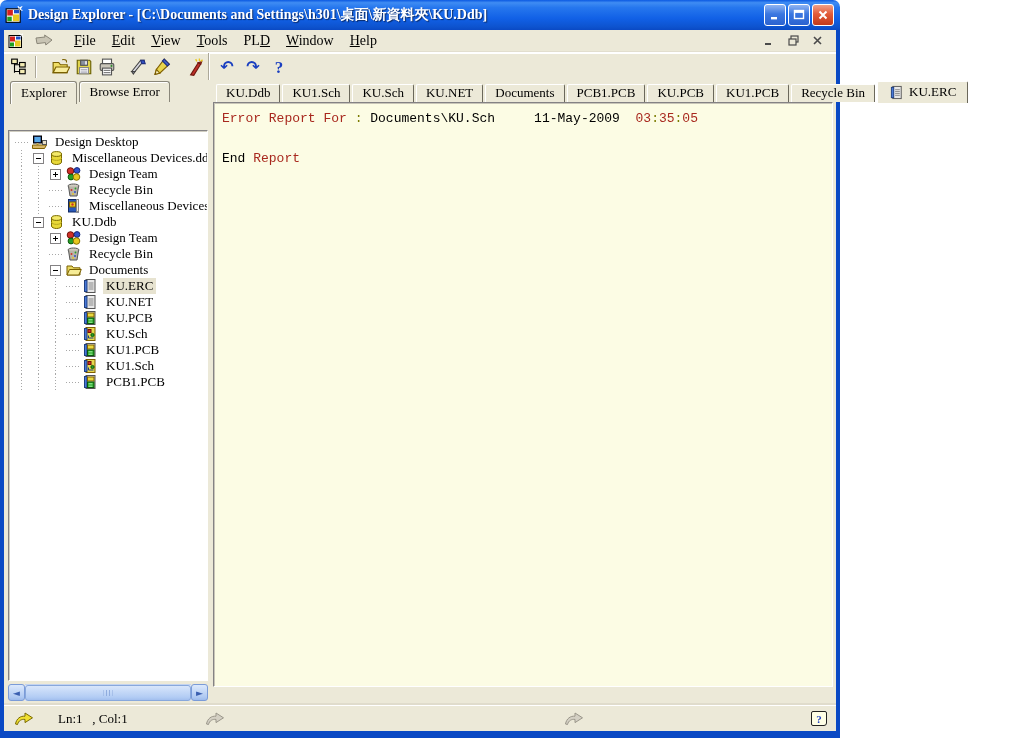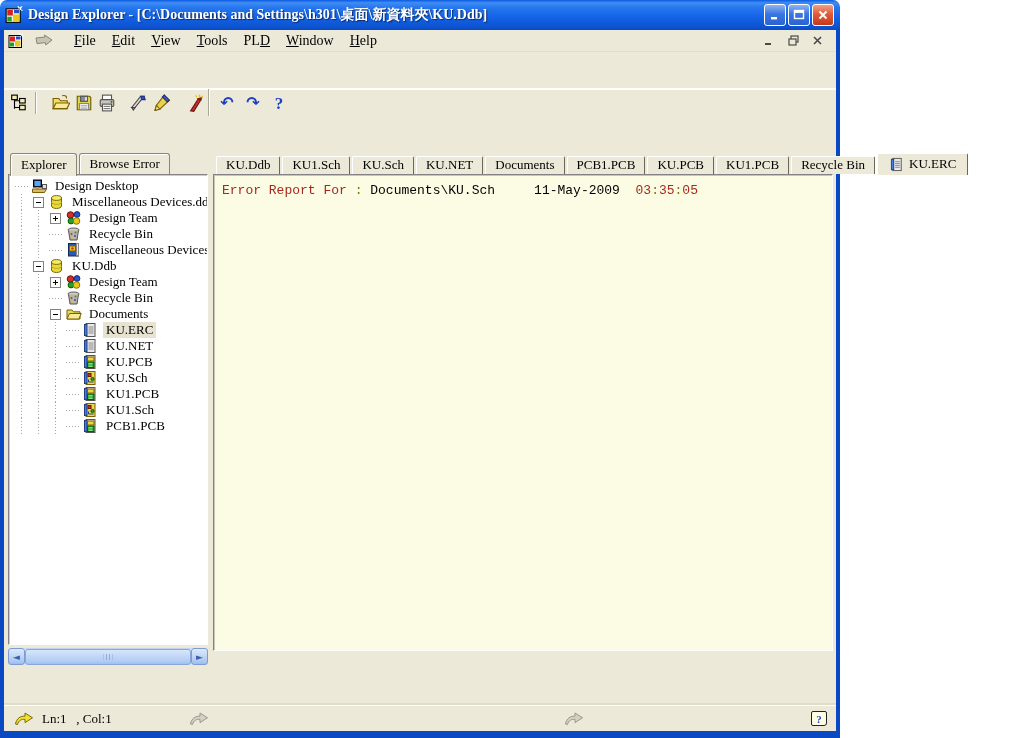--- a/index.html
+++ b/index.html
@@ -16,21 +16,21 @@
     white-space:nowrap;overflow:hidden;flex:1;}
   .tb-buttons{display:flex;gap:2px;flex:none;}
   .tbtn{width:22px;height:22px;border-radius:3px;border:1px solid #fff;display:flex;
     align-items:center;justify-content:center;}
   .tbtn.minmax{background:linear-gradient(180deg,#8FB4F2 0%,#3B77E0 45%,#2B62D0 100%);}
   .tbtn.close{background:linear-gradient(180deg,#F0A088 0%,#E25B39 45%,#C23A1A 100%);}
   .tbtn svg{width:12px;height:12px;}
 
   
   .frame{flex:1;min-height:0;border-left:4px solid #0A49C4;border-right:4px solid #0A49C4;
-    border-bottom:7px solid #0A49C4;background:#ECE9D8;display:flex;flex-direction:column;gap:36px;}
+    border-bottom:7px solid #0A49C4;background:#ECE9D8;display:flex;flex-direction:column;}
 
   
   .menubar{height:22px;flex:none;display:flex;align-items:center;padding:0 4px;gap:2px;
     border-bottom:1px solid #E2DECE;}
   .mdi-doc-icon{width:16px;height:16px;margin-right:2px;flex:none;}
   .drop-arrow{width:22px;height:14px;margin:0 8px 0 6px;flex:none;}
   .menu-item{padding:1px 8px;font-size:14px;cursor:default;white-space:nowrap;}
   .mdi-buttons{margin-left:auto;display:flex;gap:3px;padding-right:4px;}
   .mdi-btn{width:21px;height:17px;display:flex;align-items:center;justify-content:center;}
   .mdi-btn svg{width:11px;height:11px;}
@@ -49,21 +49,21 @@
 
   
   .workspace{flex:1;min-height:0;display:flex;padding:0 2px;gap:3px;}
   .left-panel{width:204px;flex:none;display:flex;flex-direction:column;padding:1px 2px 4px 2px;}
   .panel-tabs{height:21px;flex:none;display:flex;align-items:center;padding-left:2px;}
   .ptab{background:#ECE9D8;border:1px solid #8A877A;border-bottom:none;border-radius:3px 3px 0 0;
     padding:2px 9px 2px;margin-right:2px;font-size:13px;position:relative;
     box-shadow:inset 1px 1px 0 #fff;}
   .ptab.active{padding:3px 10px 3px;z-index:2;margin-bottom:-1px;}
   .tree-box{flex:1;min-height:0;background:#fff;border:1px solid;border-color:#848284 #fff #fff #848284;
-    box-shadow:inset 1px 1px 0 #D0CDC0;overflow:hidden;padding:3px 0 0 4px;position:relative;z-index:1;}
+    box-shadow:inset 1px 1px 0 #D0CDC0;overflow:hidden;padding:3px 0 0 4px;position:relative;z-index:1;margin-top:28px;}
   .trow{display:flex;align-items:center;height:16px;white-space:nowrap;}
   .spacer{width:17px;height:16px;flex:none;background-image:repeating-linear-gradient(180deg,#A8A8A8 0 1px,transparent 1px 3px);
     background-size:1px 100%;background-repeat:no-repeat;background-position:8px 0;}
   .expcell{width:17px;height:16px;flex:none;display:flex;align-items:center;justify-content:center;position:relative;}
   .expcell.stub::before{content:"";position:absolute;left:2px;right:1px;top:8px;height:1px;
     background:repeating-linear-gradient(90deg,#A8A8A8 0 1px,transparent 1px 3px);}
   .exp{width:11px;height:11px;border:1px solid #848284;background:#fff;position:relative;z-index:1;}
   .exp::before{content:"";position:absolute;left:2px;right:2px;top:4px;height:1px;background:#000;}
   .exp.plus::after{content:"";position:absolute;top:2px;bottom:2px;left:4px;width:1px;background:#000;}
   .ticon{width:17px;height:16px;flex:none;margin:0 4px 0 1px;}
@@ -94,21 +94,21 @@
     font-size:13px;line-height:20px;overflow:hidden;}
   .rline{white-space:pre;}
   .c-red{color:#A8281E;} .c-olive{color:#7C7C00;} .c-black{color:#000;}
 
   
   .statusbar{height:26px;flex:none;display:flex;align-items:center;gap:7px;padding:0 10px;
     border-top:1px solid #fff;box-shadow:0 -2px 0 #E0DCCC;position:relative;font-size:13px;}
   .swoosh{width:21px;height:15px;flex:none;}
   .swoosh.yellow{fill:#F0E030;stroke:#7A6A00;}
   .swoosh.gray{fill:#D4D0C4;stroke:#9A968A;}
-  .pos-text{white-space:pre;}
+  .pos-text{white-space:pre;margin-left:16px;}
   .ghost1{position:absolute;left:560px;top:5px;}
   .help-box{position:absolute;right:9px;top:5px;width:16px;height:15px;background:#FFFFE6;
     border:1px solid #222;border-radius:2px 2px 3px 2px;color:#2040C0;font-weight:bold;
     font-size:11px;display:flex;align-items:center;justify-content:center;}
 </style>
 </head>
 <body>
 
 <svg width="0" height="0" style="position:absolute" aria-hidden="true">
   <defs>
@@ -564,20 +564,21 @@
               <svg class="ticon">
                 <use href="#sym-doc-text"></use>
               </svg>
               <span>KU.ERC</span>
             </div>
           </div>
         <div class="content">
           <div id="report">
               <div class="rline"><span class="c-red">Error Report For</span><span class="c-olive"> : </span><span class="c-black">Documents\KU.Sch</span><span class="c-black">     </span><span class="c-black">11-May-2009</span><span class="c-black">  </span><span class="c-red">03</span><span class="c-olive">:</span><span class="c-red">35</span><span class="c-olive">:</span><span class="c-red">05</span></div>
               <div class="rline">&nbsp;</div>
+              <div class="rline"><span class="c-black">End </span><span class="c-red">Report</span></div>
             </div>
         </div>
       </div>
 
     </div>
 
     <div class="statusbar">
       <svg class="swoosh yellow">
           <use href="#sym-swoosh"></use>
         </svg>

